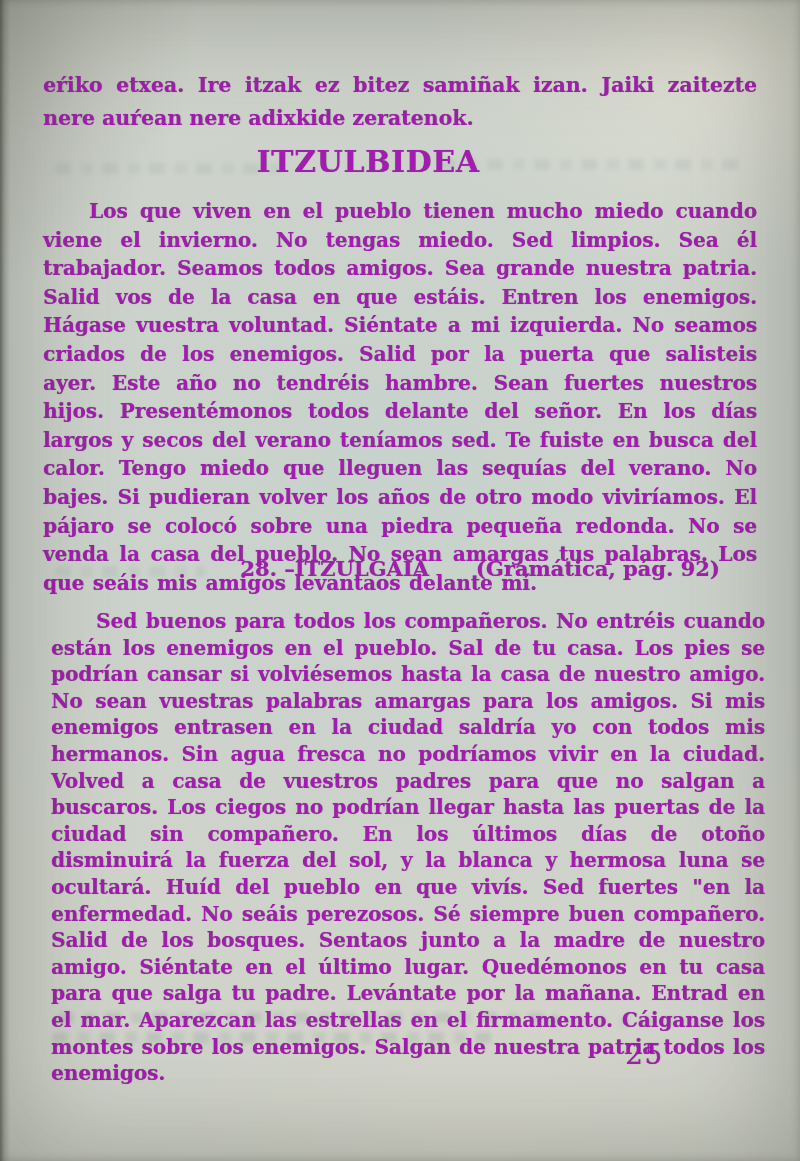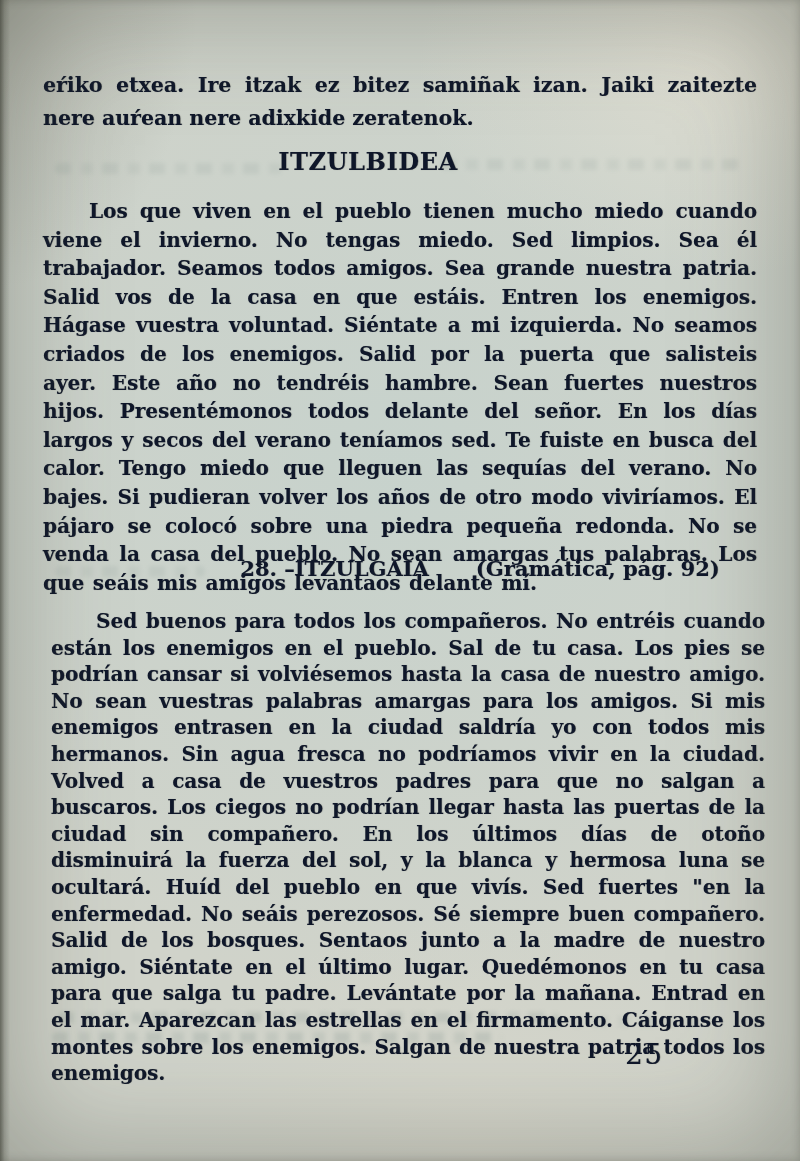--- a/index.html
+++ b/index.html
@@ -20,30 +20,30 @@
   }
   .vignette {
     position: absolute; inset: 0; pointer-events: none;
     box-shadow: inset 0 0 110px 14px rgba(66,68,56,0.35), inset 0 0 10px rgba(60,62,52,0.28);
   }
   .edge-left {
     position: absolute; left: 0; top: 0; bottom: 0; width: 10px;
     background: linear-gradient(90deg, rgba(52,54,44,0.55), rgba(52,54,44,0.18) 45%, rgba(52,54,44,0) 100%);
   }
   .ink {
-    color: #0f172a;
+    color: #a21caf;
     text-shadow: 0.4px 0.4px 0.7px rgba(43,43,38,0.5);
   }
   .intro {
     position: absolute; left: 43px; width: 714px; top: 69px; margin: 0;
     font-size: 20.5px; line-height: 33px; font-weight: 700; text-align: justify;
   }
   .h-itzulbidea {
     position: absolute; left: 42px; width: 652px; top: 149px; margin: 0;
-    font-size: 24px; line-height: 26px; font-weight: 700;
+    font-size: 30px; line-height: 26px; font-weight: 700;
     text-align: center; letter-spacing: 0.6px;
   }
   .para-1 {
     position: absolute; left: 43px; width: 714px; top: 197px; margin: 0;
     font-size: 20px; line-height: 28.6px; font-weight: 700;
     text-align: justify; text-indent: 46px; word-spacing: 1.5px;
   }
   .h-itzulgaia {
     position: absolute; left: 220px; width: 520px; top: 556px; margin: 0;
     font-size: 21px; line-height: 26px; font-weight: 700;

